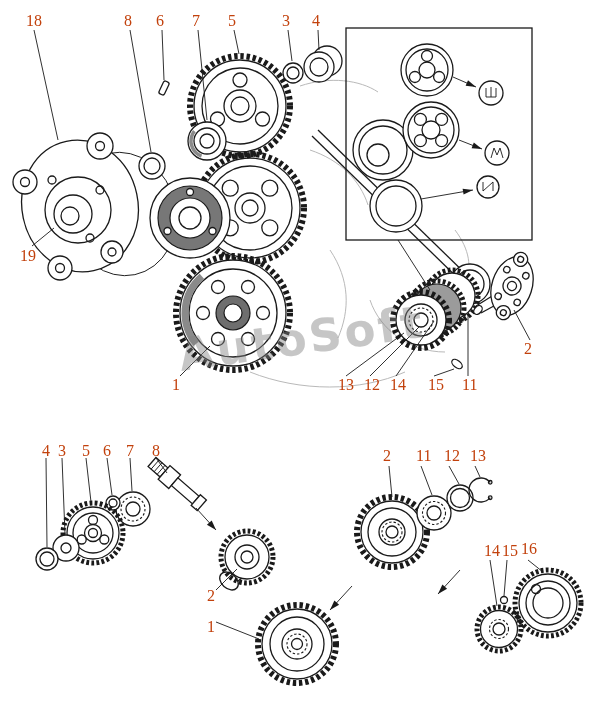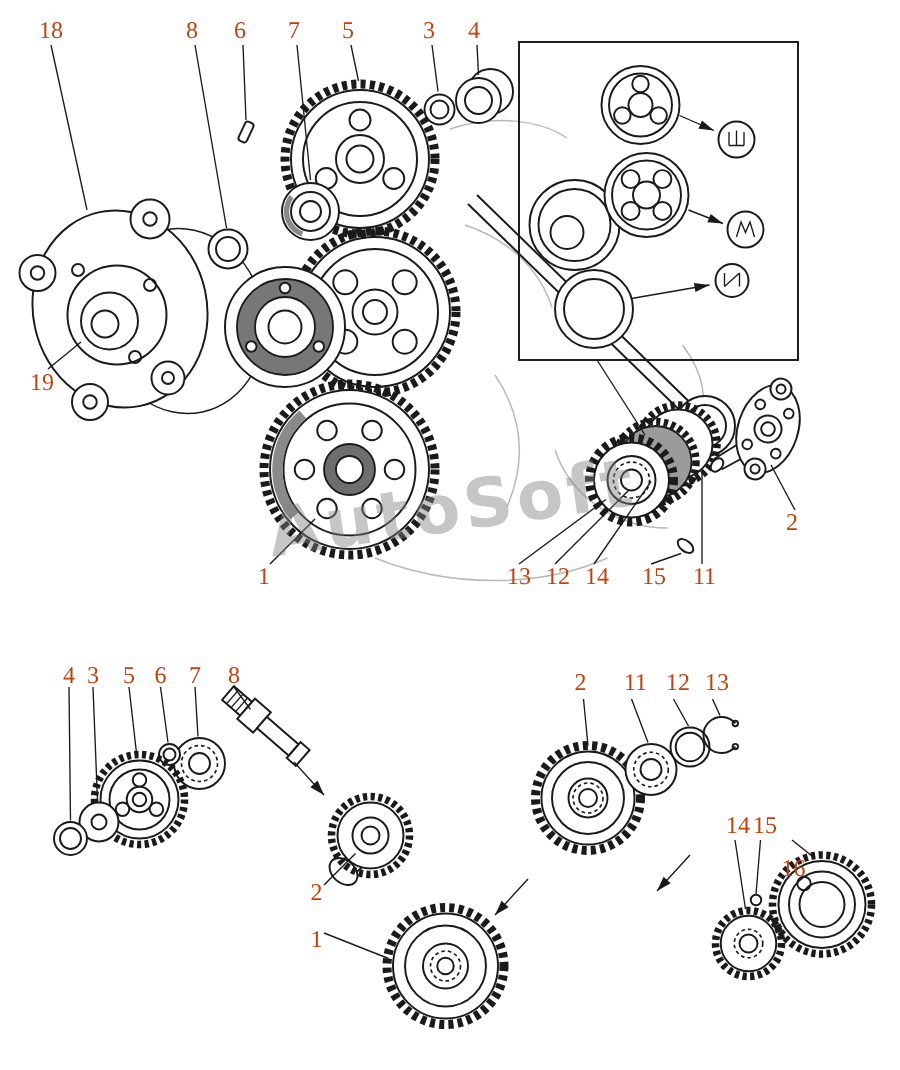--- a/index.html
+++ b/index.html
@@ -397,15 +397,15 @@
 <span class="co" style="left:152px;top:443px">8</span>
 <span class="co" style="left:207px;top:588px">2</span>
 <span class="co" style="left:207px;top:619px">1</span>
 
 <span class="co" style="left:383px;top:448px">2</span>
 <span class="co" style="left:416px;top:448px">11</span>
 <span class="co" style="left:444px;top:448px">12</span>
 <span class="co" style="left:470px;top:448px">13</span>
 <span class="co" style="left:484px;top:543px">14</span>
 <span class="co" style="left:502px;top:543px">15</span>
-<span class="co" style="left:521px;top:572px">16</span>
+<span class="co" style="left:521px;top:541px">16</span>
 
 </div>
 
 </body></html>

